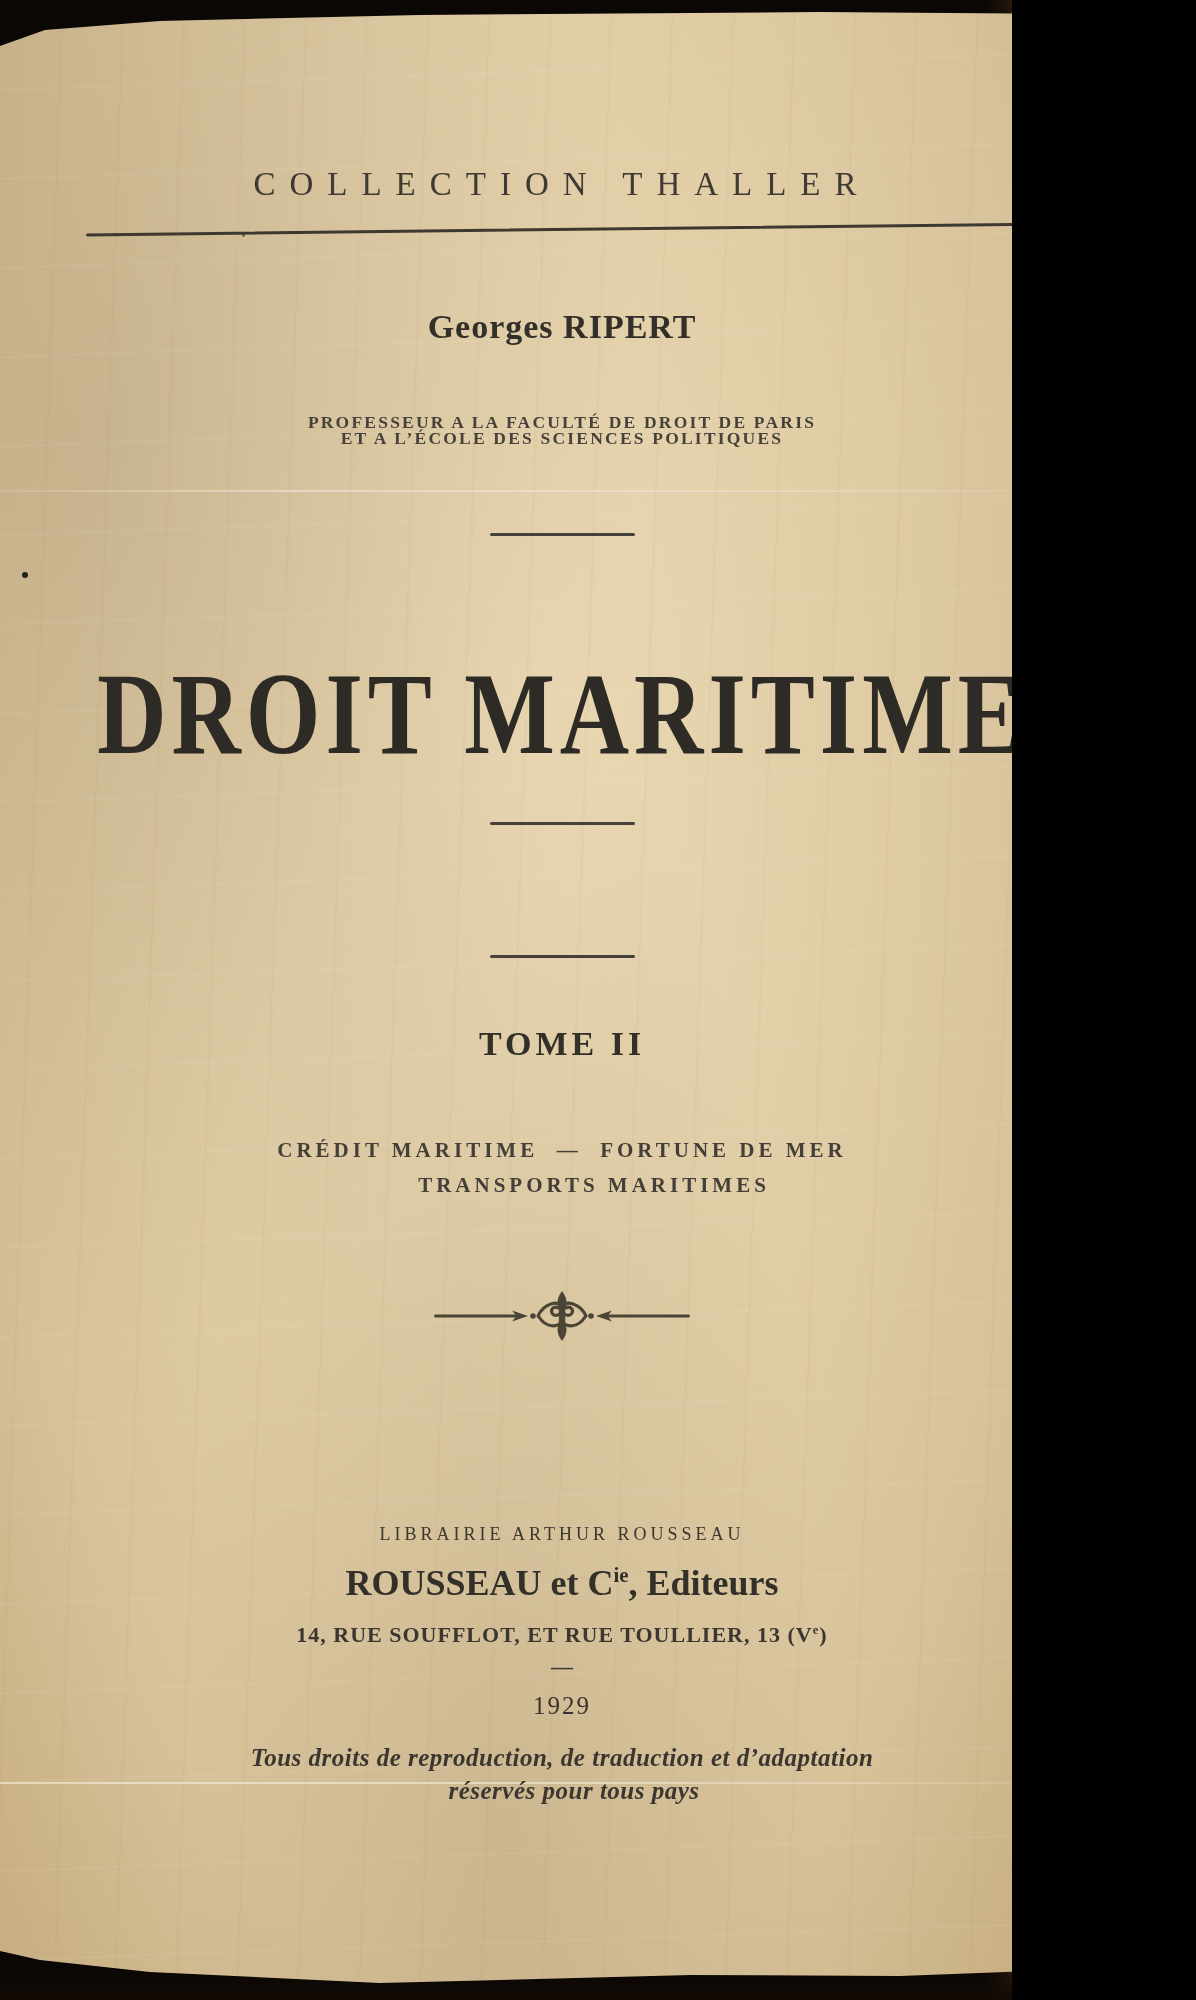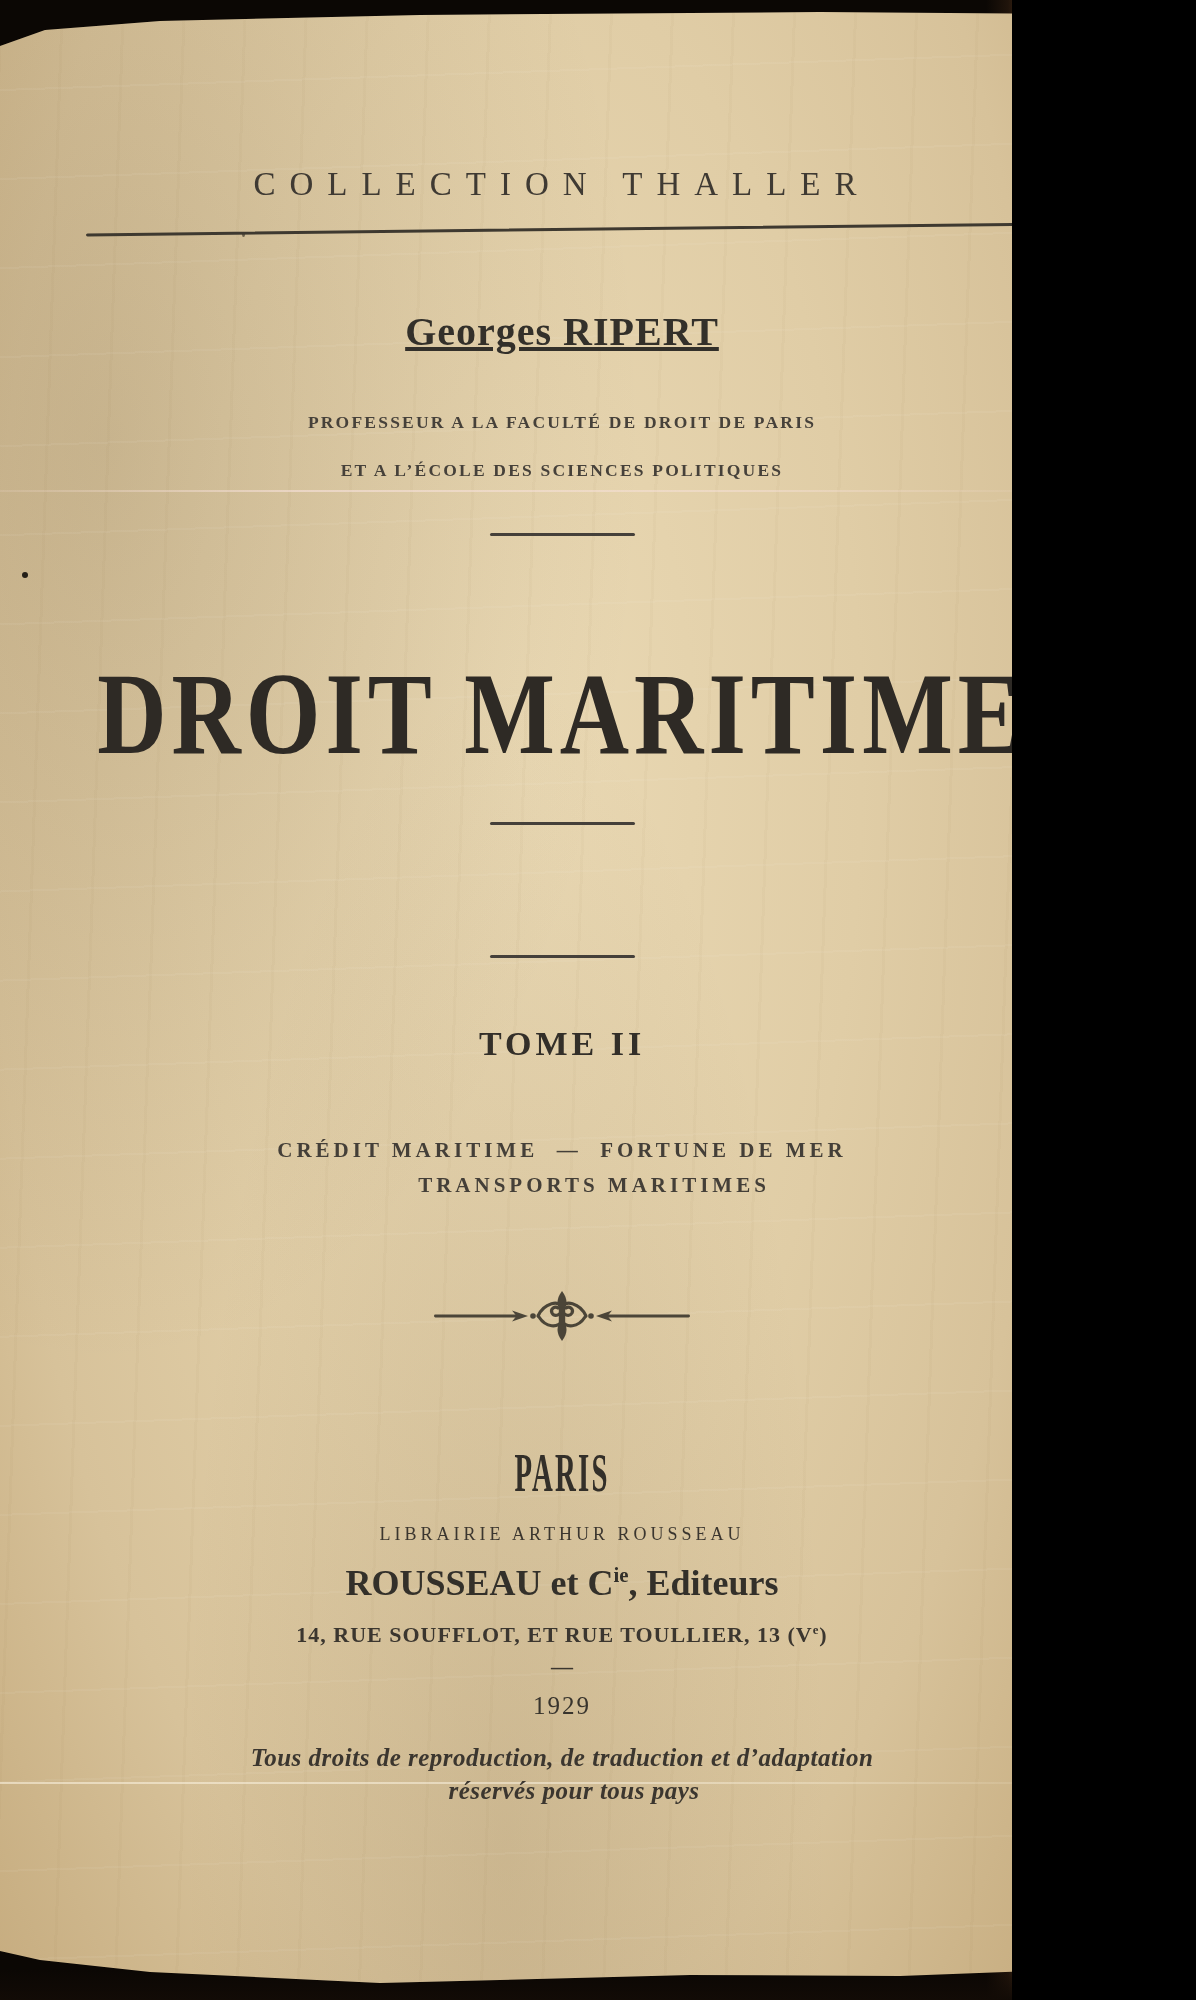--- a/index.html
+++ b/index.html
@@ -26,24 +26,24 @@
       repeating-linear-gradient(92deg, rgba(120,90,40,0.03) 0 3px, rgba(0,0,0,0) 3px 61px);}
   .crease{position:absolute;left:0;width:100%;height:2px;pointer-events:none;}
   .crease-1{top:490px;background:linear-gradient(90deg,rgba(248,226,222,0.15),rgba(248,226,222,0.6) 30%,rgba(248,226,222,0.45) 75%,rgba(248,226,222,0.1));}
   .crease-2{top:1782px;background:linear-gradient(90deg,rgba(253,246,230,0.55),rgba(253,246,230,0.5) 60%,rgba(253,246,230,0.12));}
   .speck{position:absolute;border-radius:50%;background:#241f18;}
 
   .line{position:absolute;left:0;width:1124px;text-align:center;white-space:nowrap;}
 
   .collection{top:166px;font-size:33px;letter-spacing:14px;color:#3f3a33;}
   .rule-long{position:absolute;top:228px;left:86px;width:952px;height:3px;background:#3e3930;transform:rotate(-0.65deg);border-radius:2px;}
-  .author{top:308px;font-size:40px;font-weight:700;letter-spacing:1px;color:#33302a;text-decoration:underline;}
+  .author{top:308px;font-size:34px;font-weight:700;letter-spacing:1px;color:#33302a;}
   .role{font-size:17.5px;font-weight:700;letter-spacing:2.2px;color:#46413a;}
   .role-1{top:412px;}
-  .role-2{top:460px;}
+  .role-2{top:428px;}
   .rule-short{position:absolute;left:490px;width:145px;height:3px;background:#45403a;border-radius:2px;}
   .rule-a{top:533px;}
   .rule-b{top:822px;}
   .rule-c{top:955px;}
   .main-title{top:648px;font-size:96px;font-weight:700;letter-spacing:5px;color:#2e2a25;line-height:134px;}
   .main-title .stretch{display:inline-block;transform:scaleY(1.22);transform-origin:50% 52%;}
   .edition{top:868px;font-size:26px;font-weight:700;letter-spacing:2px;color:#38342d;}
   .tome{top:1025px;font-size:34px;font-weight:700;letter-spacing:4px;color:#332f29;}
   .subtitle{font-size:21px;font-weight:700;letter-spacing:4px;color:#443f38;}
   .subtitle-1{top:1118px;margin-top:20px;}
@@ -109,21 +109,20 @@
         </g>
         <use href="#orn-left" transform="translate(260,0) scale(-1,1)"></use>
         <g fill="#4b4538">
           <path d="M130 3 C136 11 136 18 130 25 C124 18 124 11 130 3 Z"></path>
           <path d="M130 53 C136 45 136 38 130 31 C124 38 124 45 130 53 Z"></path>
           <rect x="126.8" y="19" width="6.4" height="18" rx="3"></rect>
         </g>
       </svg>
     </div>
 
-    <div class="line city"><span class="stretch">PARIS</span></div>
     <div class="line librairie">LIBRAIRIE ARTHUR ROUSSEAU</div>
     <div class="line publisher"><span>ROUSSEAU et C</span><sup>ie</sup><span>, Editeurs</span></div>
     <div class="line address"><span>14, RUE SOUFFLOT, ET RUE TOULLIER, 13 (V</span><sup>e</sup><span>)</span></div>
     <div class="line dash-sep">—</div>
     <div class="line year">1929</div>
 
     <div class="line rights rights-1">Tous droits de reproduction, de traduction et d’adaptation</div>
     <div class="line rights rights-2">réservés pour tous pays</div>
   </div>
 

